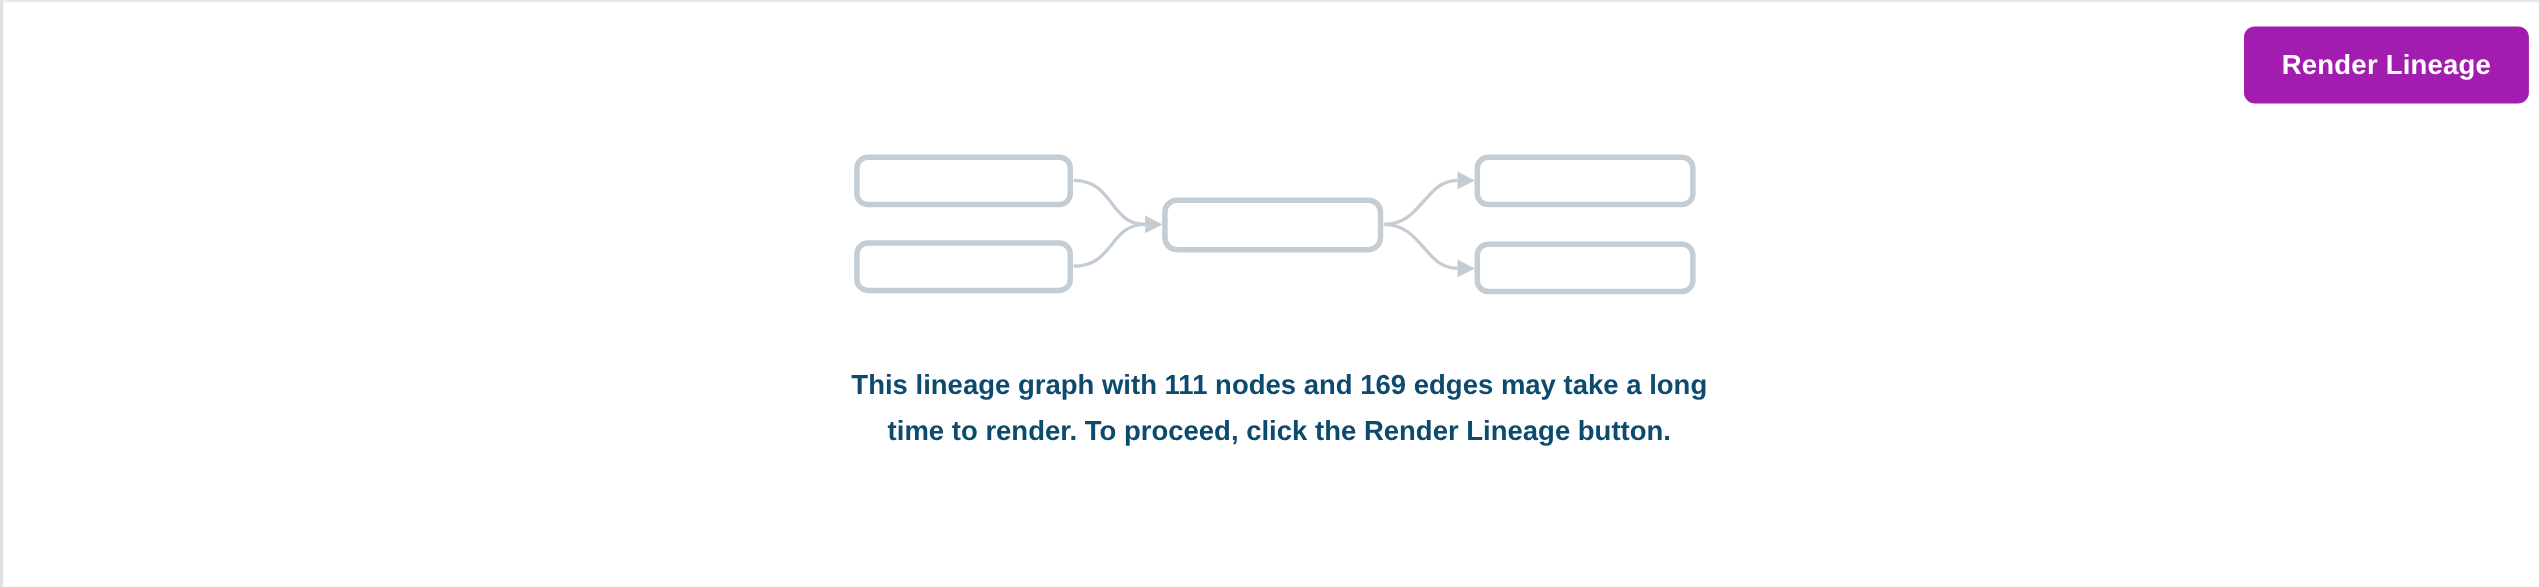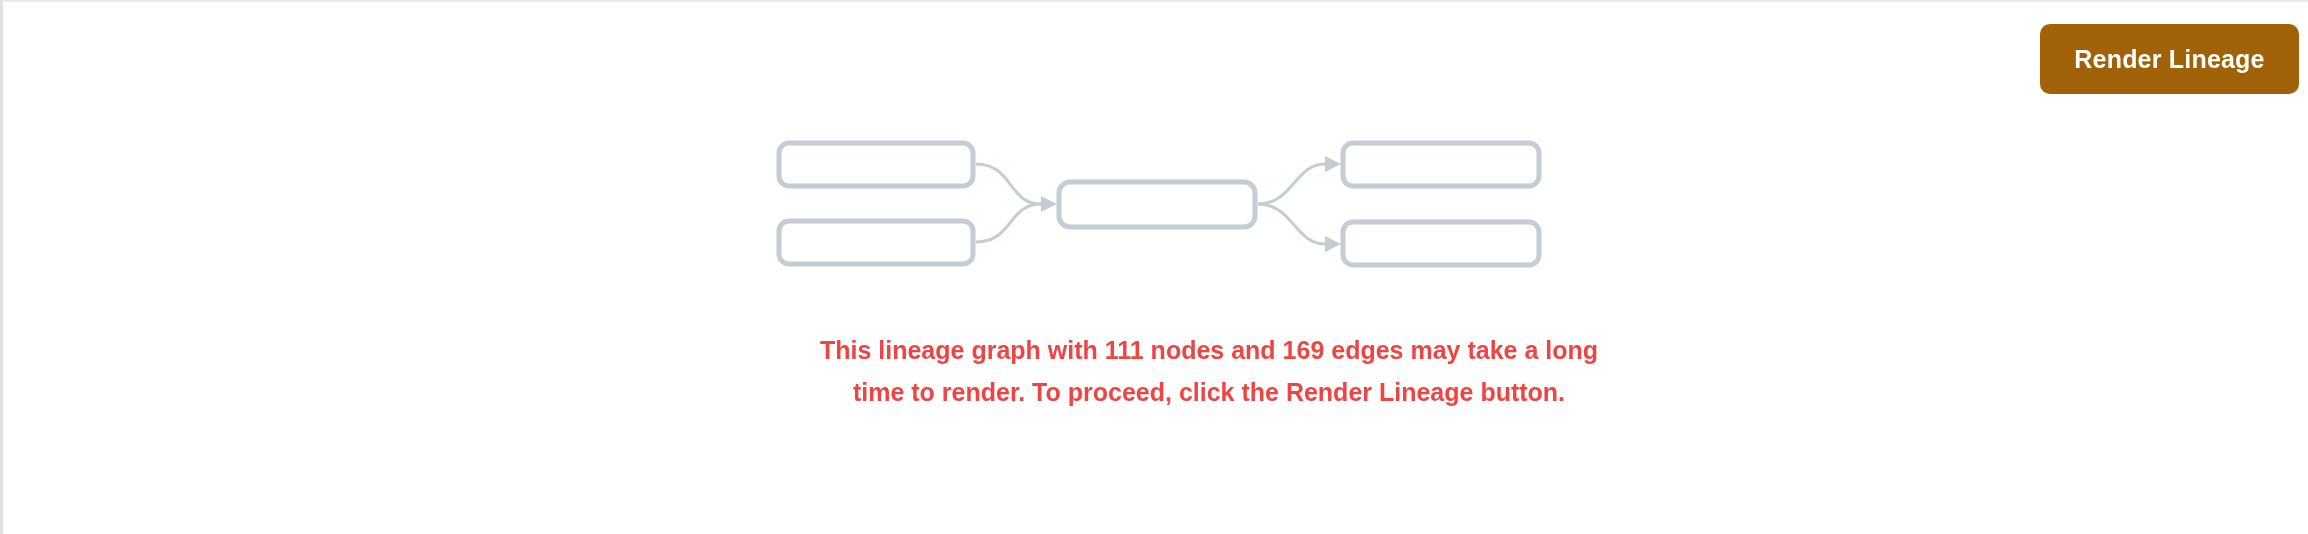--- a/index.html
+++ b/index.html
@@ -23,21 +23,21 @@
     overflow: hidden;
   }
 
   
   .render-btn {
     position: absolute;
     left: 2037px;
     top: 22px;
     width: 259px;
     height: 70px;
-    background: #a16207;
+    background: #a21caf;
     color: #ffffff;
     border: none;
     border-radius: 10px;
     font-family: "Liberation Sans", sans-serif;
     font-size: 25px;
     font-weight: bold;
     letter-spacing: 0.2px;
     cursor: pointer;
     display: flex;
     align-items: center;
@@ -78,22 +78,21 @@
   .message {
     position: absolute;
     left: 770px;
     top: 327px;
     width: 780px;
     text-align: center;
     font-family: "Liberation Sans", sans-serif;
     font-size: 25px;
     font-weight: bold;
     line-height: 42px;
-    color: #ef4444;
-    margin-left: 46px;
+    color: #0c4a6e;
   }
 </style>
 </head>
 <body>
 
 <div class="screen">
 
   <div class="graph-wrap">
     <svg class="graph-svg" width="2308" height="534" viewBox="0 0 2308 534">
 

